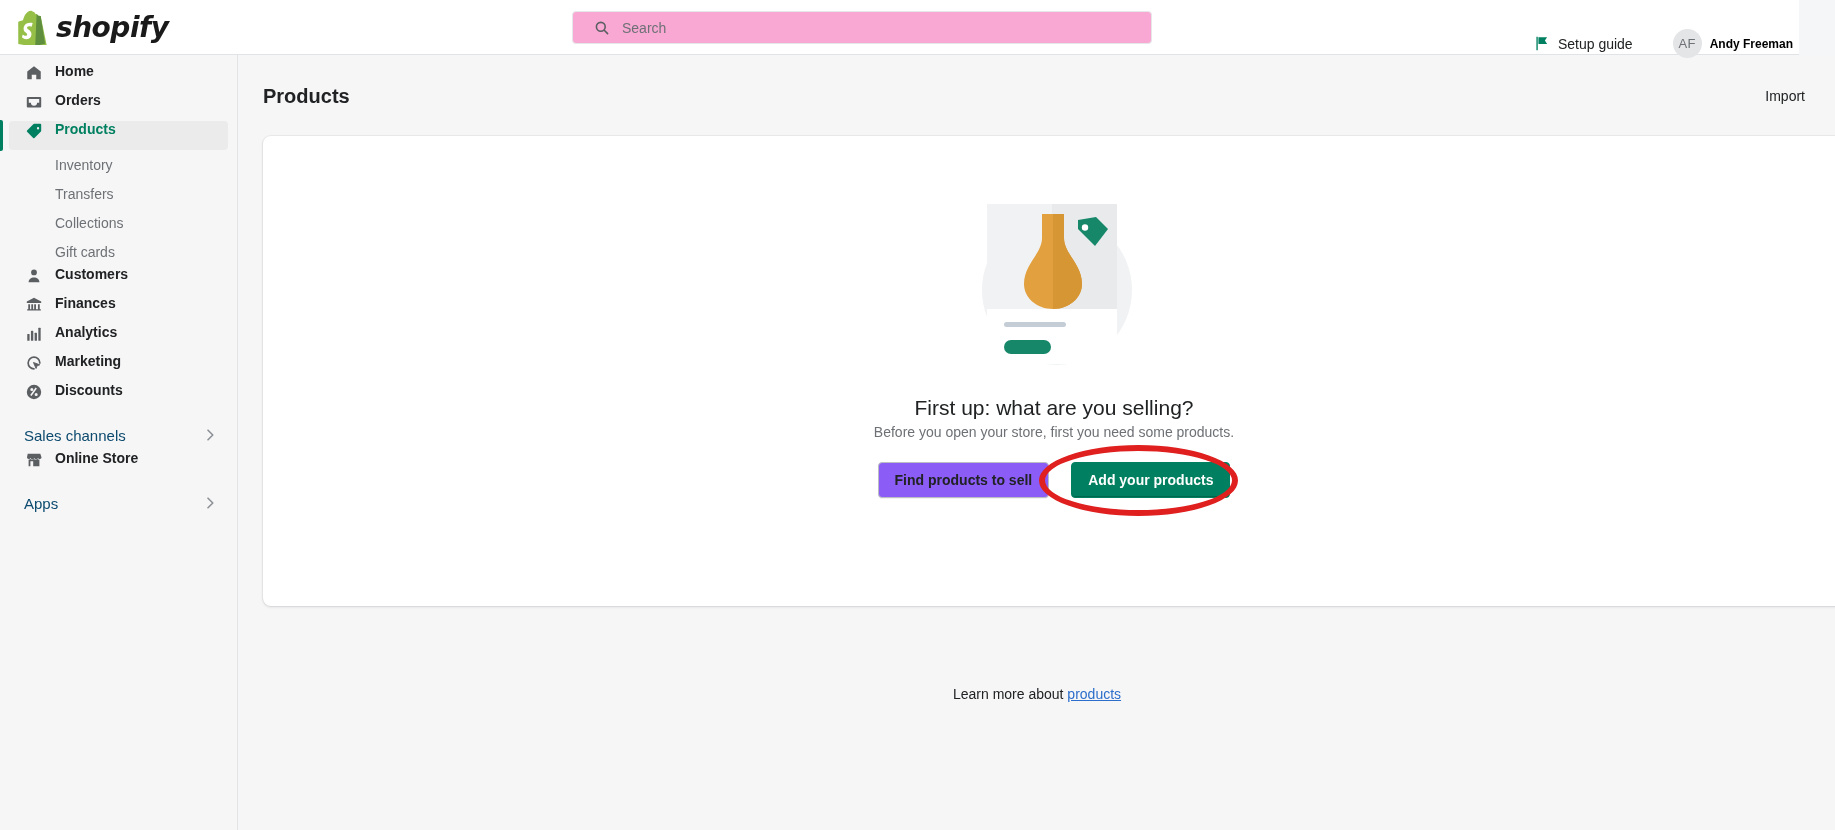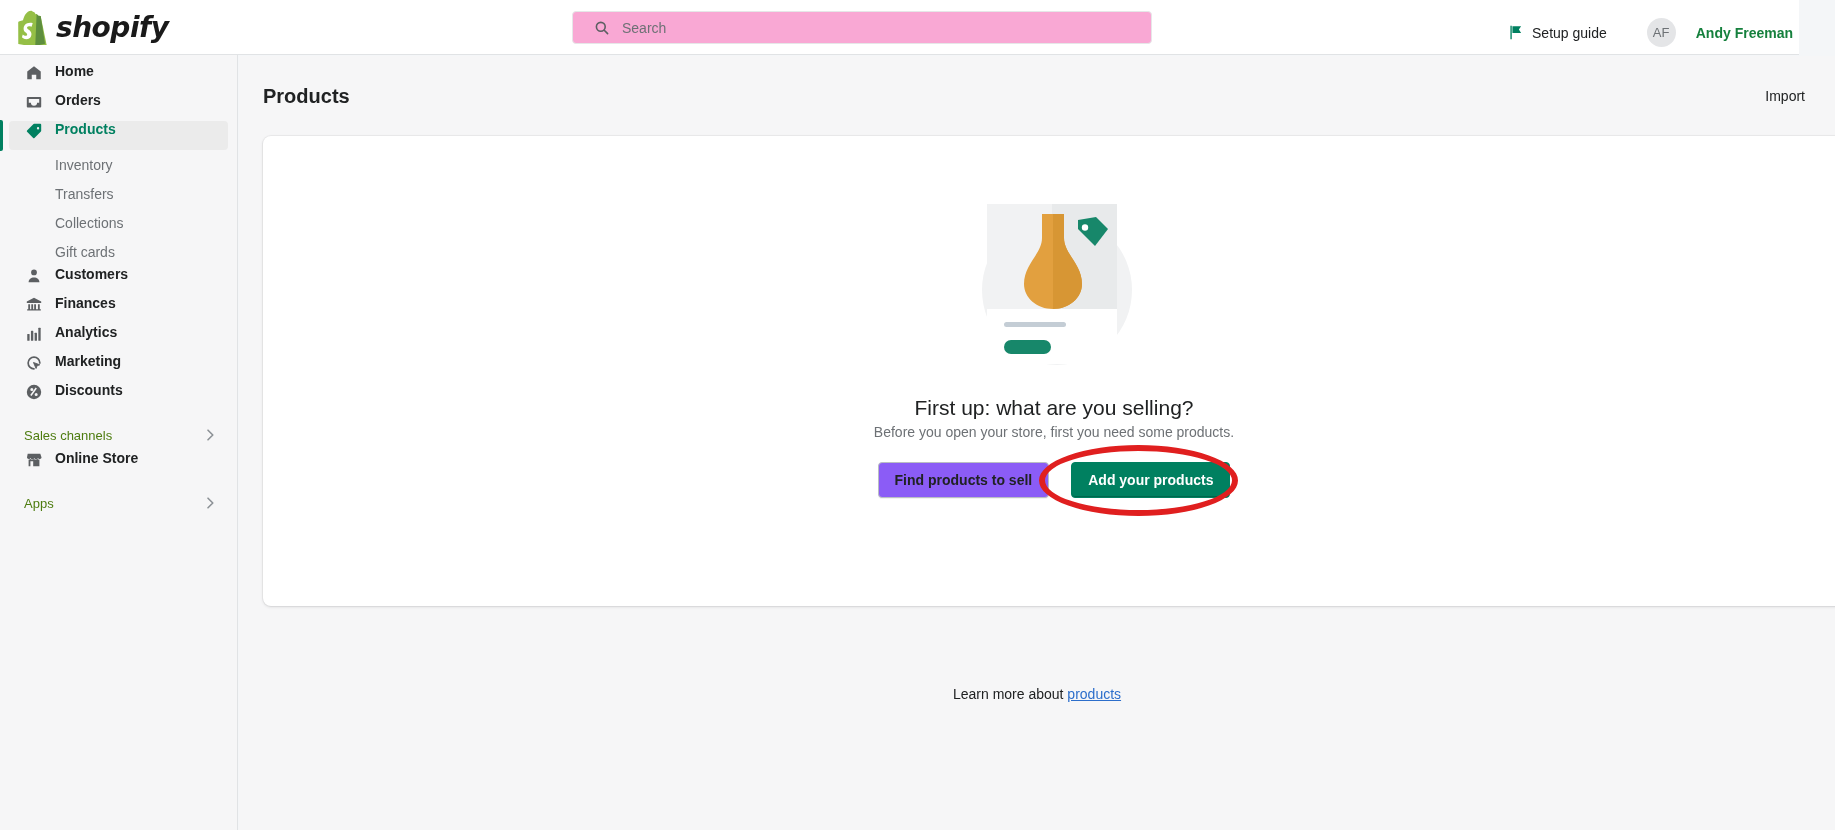--- a/index.html
+++ b/index.html
@@ -50,44 +50,44 @@
   .searchbox input {
     border: none; outline: none; background: transparent;
     margin-left: 10px;
     font-family: "Liberation Sans", sans-serif;
     font-size: 14px; color: #202223;
     width: 90%;
   }
   .searchbox input::placeholder { color: #6d7175; }
 
   .topright {
-    position: absolute; right: 0; top: 5px;
+    position: absolute; right: 0; top: 16px;
     height: 55px; display: flex; align-items: center;
   }
   .setup-guide {
     display: flex; align-items: center; gap: 8px;
     cursor: pointer; padding: 6px 8px; border-radius: 4px;
   }
   .flag-icon { width: 17px; height: 17px; color: #008060; }
   .setup-label { font-size: 14px; color: #202223; }
 
   .userchip {
-    display: flex; align-items: center; gap: 20px;
+    display: flex; align-items: center; gap: 8px;
     margin-left: 26px; cursor: pointer;
     padding: 4px 6px; border-radius: 4px;
   }
   .avatar {
     width: 29px; height: 29px; border-radius: 50%;
     background: #e4e5e7; color: #6d7175;
     font-size: 13px; font-weight: 500;
     display: flex; align-items: center; justify-content: center;
     letter-spacing: 0.3px;
   }
   .username {
-    font-size: 14px; font-weight: 600; color: #15803d;
+    font-size: 12px; font-weight: 600; color: #000000;
     white-space: nowrap;
   }
 
   
   .sidebar {
     position: absolute; left: 0; top: 55px;
     width: 238px; height: 775px;
     background: #f6f6f7;
     border-right: 1px solid #e1e3e5;
     padding-top: 8px;
@@ -131,21 +131,21 @@
   .subnav .lbl { font-size: 14px; font-weight: 400; color: #6d7175; }
 
   .nav-gap { height: 9px; }
 
   .section-head {
     display: flex; align-items: center; justify-content: space-between;
     height: 30px; margin: 0 9px;
     padding-left: 15px; padding-right: 10px;
     cursor: pointer; border-radius: 4px;
   }
-  .section-head .lbl { font-size: 13px; font-weight: 400; color: #4d7c0f; }
+  .section-head .lbl { font-size: 15px; font-weight: 400; color: #0c4a6e; }
   .chev { width: 16px; height: 16px; color: #8c9196; }
 
   
   .main {
     position: absolute; left: 239px; top: 56px;
     width: 1596px; height: 774px;
     background: #f6f6f7;
     overflow: hidden;
   }
   .page-head {

